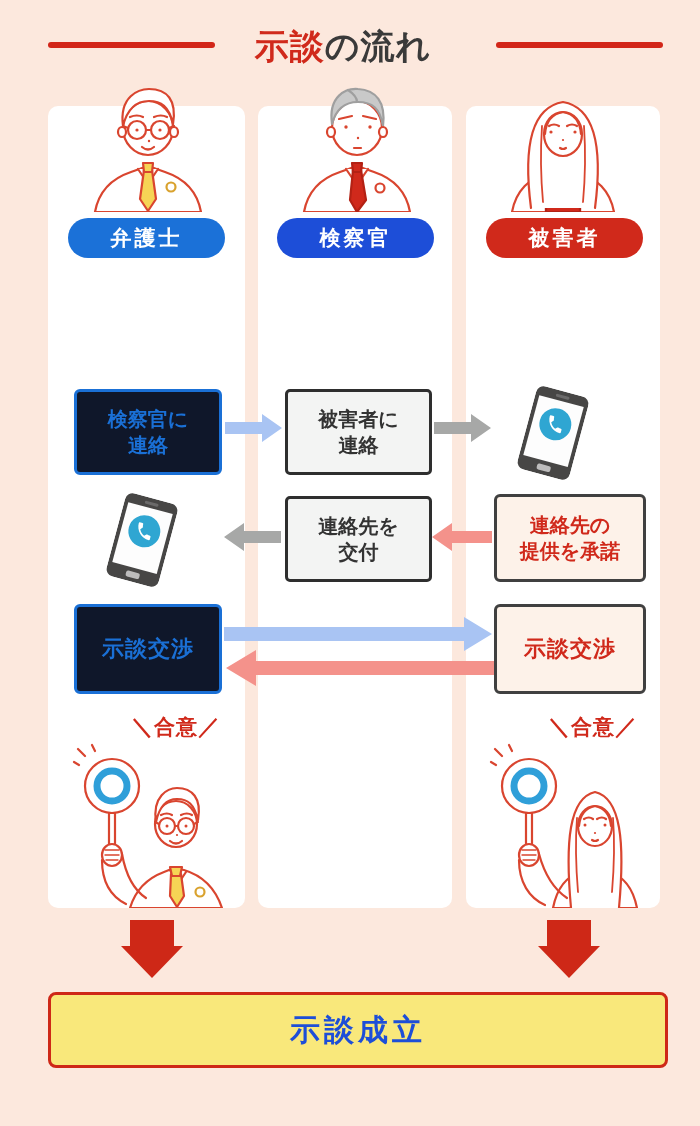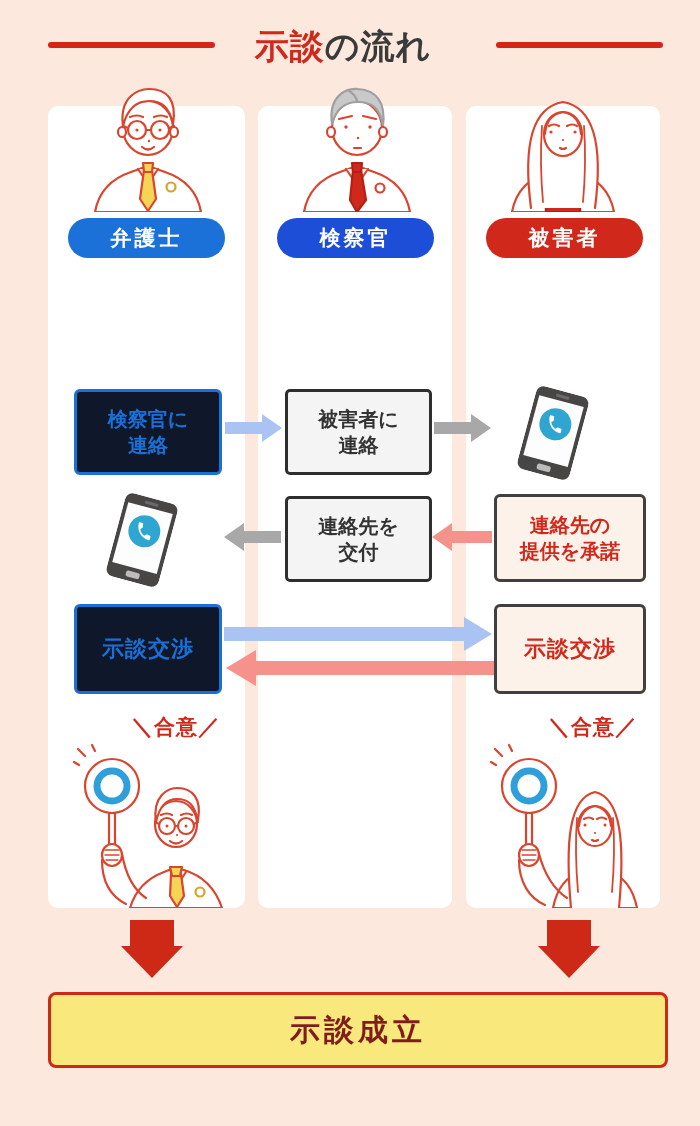--- a/index.html
+++ b/index.html
@@ -65,21 +65,21 @@
   .phone{position:absolute;transform:rotate(15deg);}
   .phone.vict{left:526px;top:390px;}
   .phone.law{left:115px;top:497px;}
 
   
   .goi{position:absolute;top:712px;width:150px;text-align:right;color:#d0291b;font-size:21px;font-weight:bold;letter-spacing:1px;}
   .goi.left{left:71px;} .goi.right{left:488px;}
   .goi .slash{font-size:22px;}
 
   
-  .final-box{position:absolute;left:48px;top:992px;width:614px;height:70px;background:#f9e87b;border:3px solid #ce2817;border-radius:8px;display:flex;align-items:center;justify-content:center;color:#7f1d1d;font-size:30px;font-weight:bold;letter-spacing:4px;}
+  .final-box{position:absolute;left:48px;top:992px;width:614px;height:70px;background:#f9e87b;border:3px solid #ce2817;border-radius:8px;display:flex;align-items:center;justify-content:center;color:#1d4ed8;font-size:30px;font-weight:bold;letter-spacing:4px;}
 
   svg{display:block;}
 </style>
 </head>
 <body>
 
 <div class="page">
 
   <div class="tline l"></div>
   <div class="page-title">

